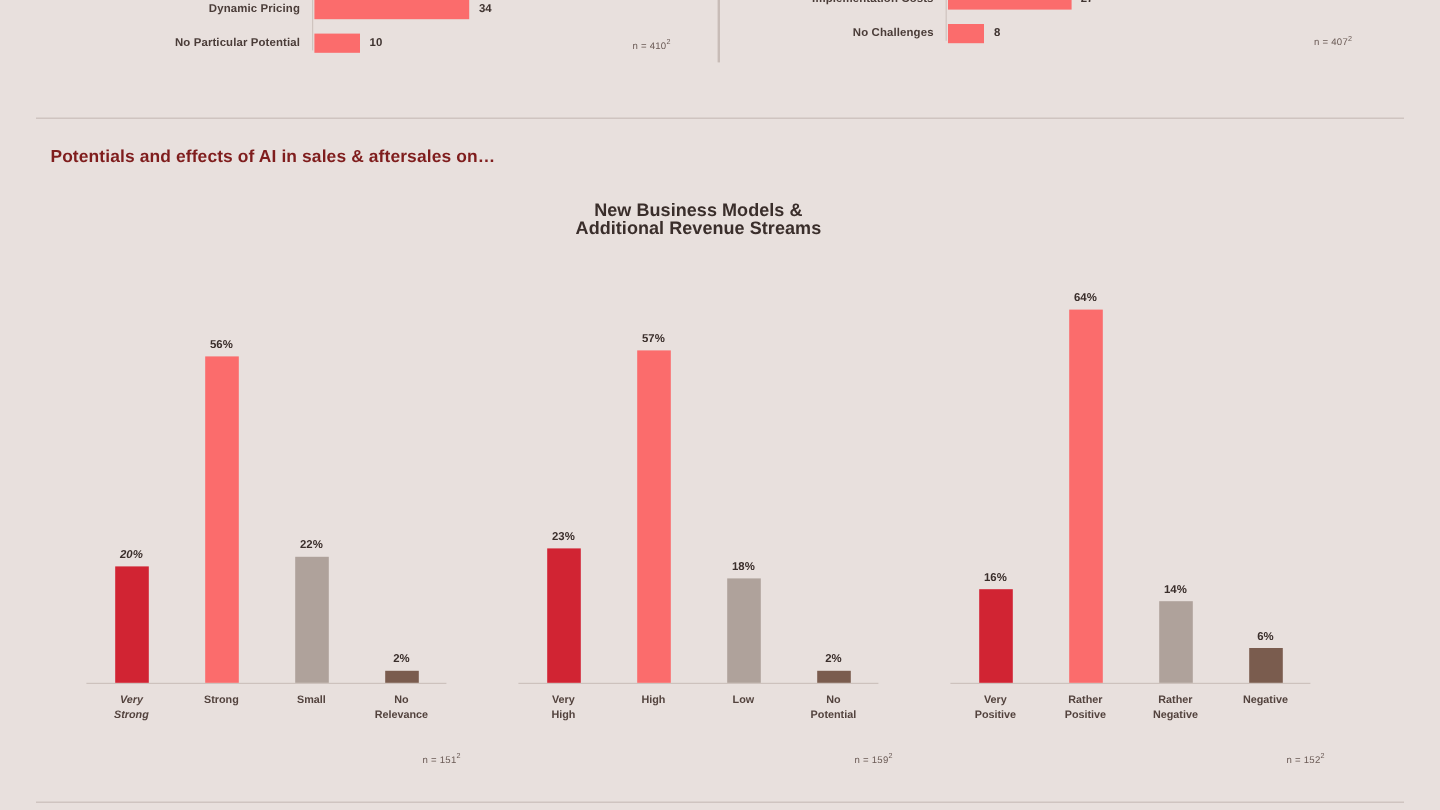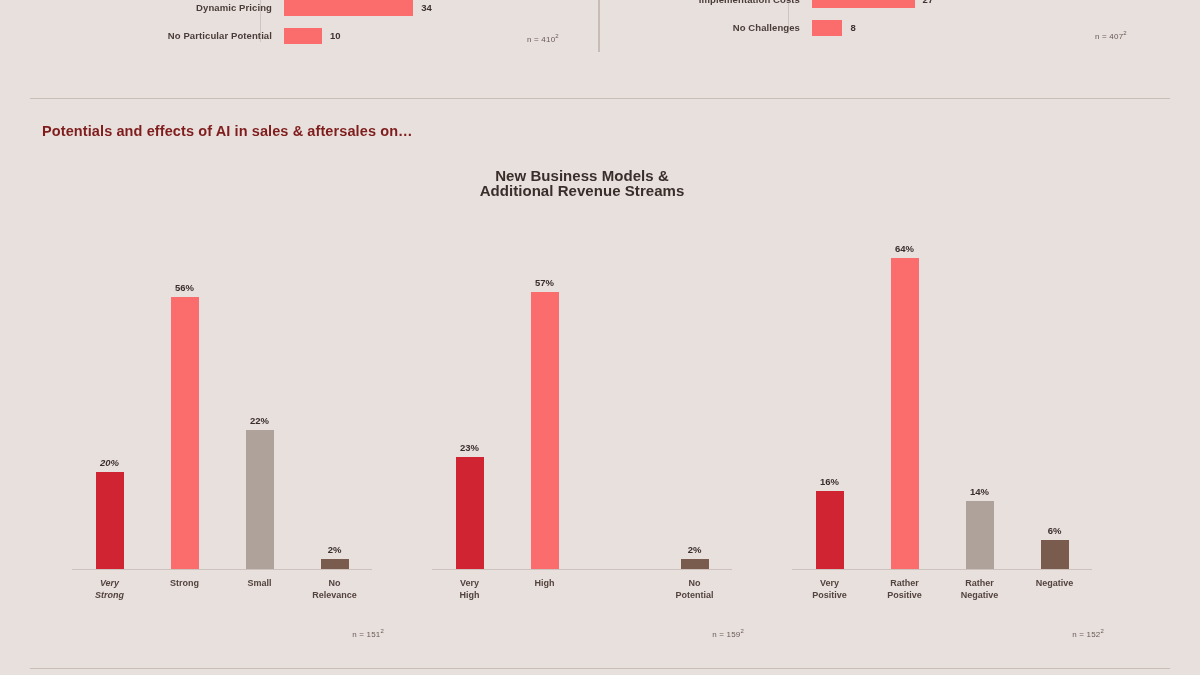--- a/index.html
+++ b/index.html
@@ -39,21 +39,20 @@
   }
 
   .hbar-block {
     position: absolute;
   }
   .hbar-row {
     position: absolute;
     height: 16px;
     display: flex;
     align-items: center;
-    margin-left: 22px;
   }
   .hbar-label {
     position: absolute;
     right: 100%;
     margin-right: 12px;
     white-space: nowrap;
     font-size: 9.5px;
     font-weight: 600;
     color: #4a3c38;
     letter-spacing: .1px;
@@ -260,21 +259,21 @@
             </div>
             <div class="cat-label"><span>Very</span><span class="l2">Strong</span></div>
           </div>
           <div class="bar-slot" style="left: 75px;">
             <div class="bar" style="height: 272px; background: rgb(251, 108, 108);">
               <div class="bar-val">56%</div>
             </div>
             <div class="cat-label"><span>Strong</span></div>
           </div>
           <div class="bar-slot" style="left: 150px;">
-            <div class="bar" style="height: 139px; background: rgb(175, 162, 155);">
+            <div class="bar" style="height: 105px; background: rgb(175, 162, 155);">
               <div class="bar-val">22%</div>
             </div>
             <div class="cat-label"><span>Small</span></div>
           </div>
           <div class="bar-slot" style="left: 225px;">
             <div class="bar" style="height: 9.71429px; background: rgb(122, 92, 78);">
               <div class="bar-val">2%</div>
             </div>
             <div class="cat-label"><span>No</span><span class="l2">Relevance</span></div>
           </div>
@@ -290,20 +289,26 @@
               <div class="bar-val">23%</div>
             </div>
             <div class="cat-label"><span>Very</span><span class="l2">High</span></div>
           </div>
           <div class="bar-slot" style="left: 75px;">
             <div class="bar" style="height: 276.857px; background: rgb(251, 108, 108);">
               <div class="bar-val">57%</div>
             </div>
             <div class="cat-label"><span>High</span></div>
           </div>
+          <div class="bar-slot" style="left: 150px;">
+            <div class="bar" style="height: 87.4286px; background: rgb(175, 162, 155);">
+              <div class="bar-val">18%</div>
+            </div>
+            <div class="cat-label"><span>Low</span></div>
+          </div>
           <div class="bar-slot" style="left: 225px;">
             <div class="bar" style="height: 9.71429px; background: rgb(122, 92, 78);">
               <div class="bar-val">2%</div>
             </div>
             <div class="cat-label"><span>No</span><span class="l2">Potential</span></div>
           </div>
         </div>
         <div class="chart-note"><span>n = 159</span><sup>2</sup></div>
       </div>
       <div class="chart chart-3">

